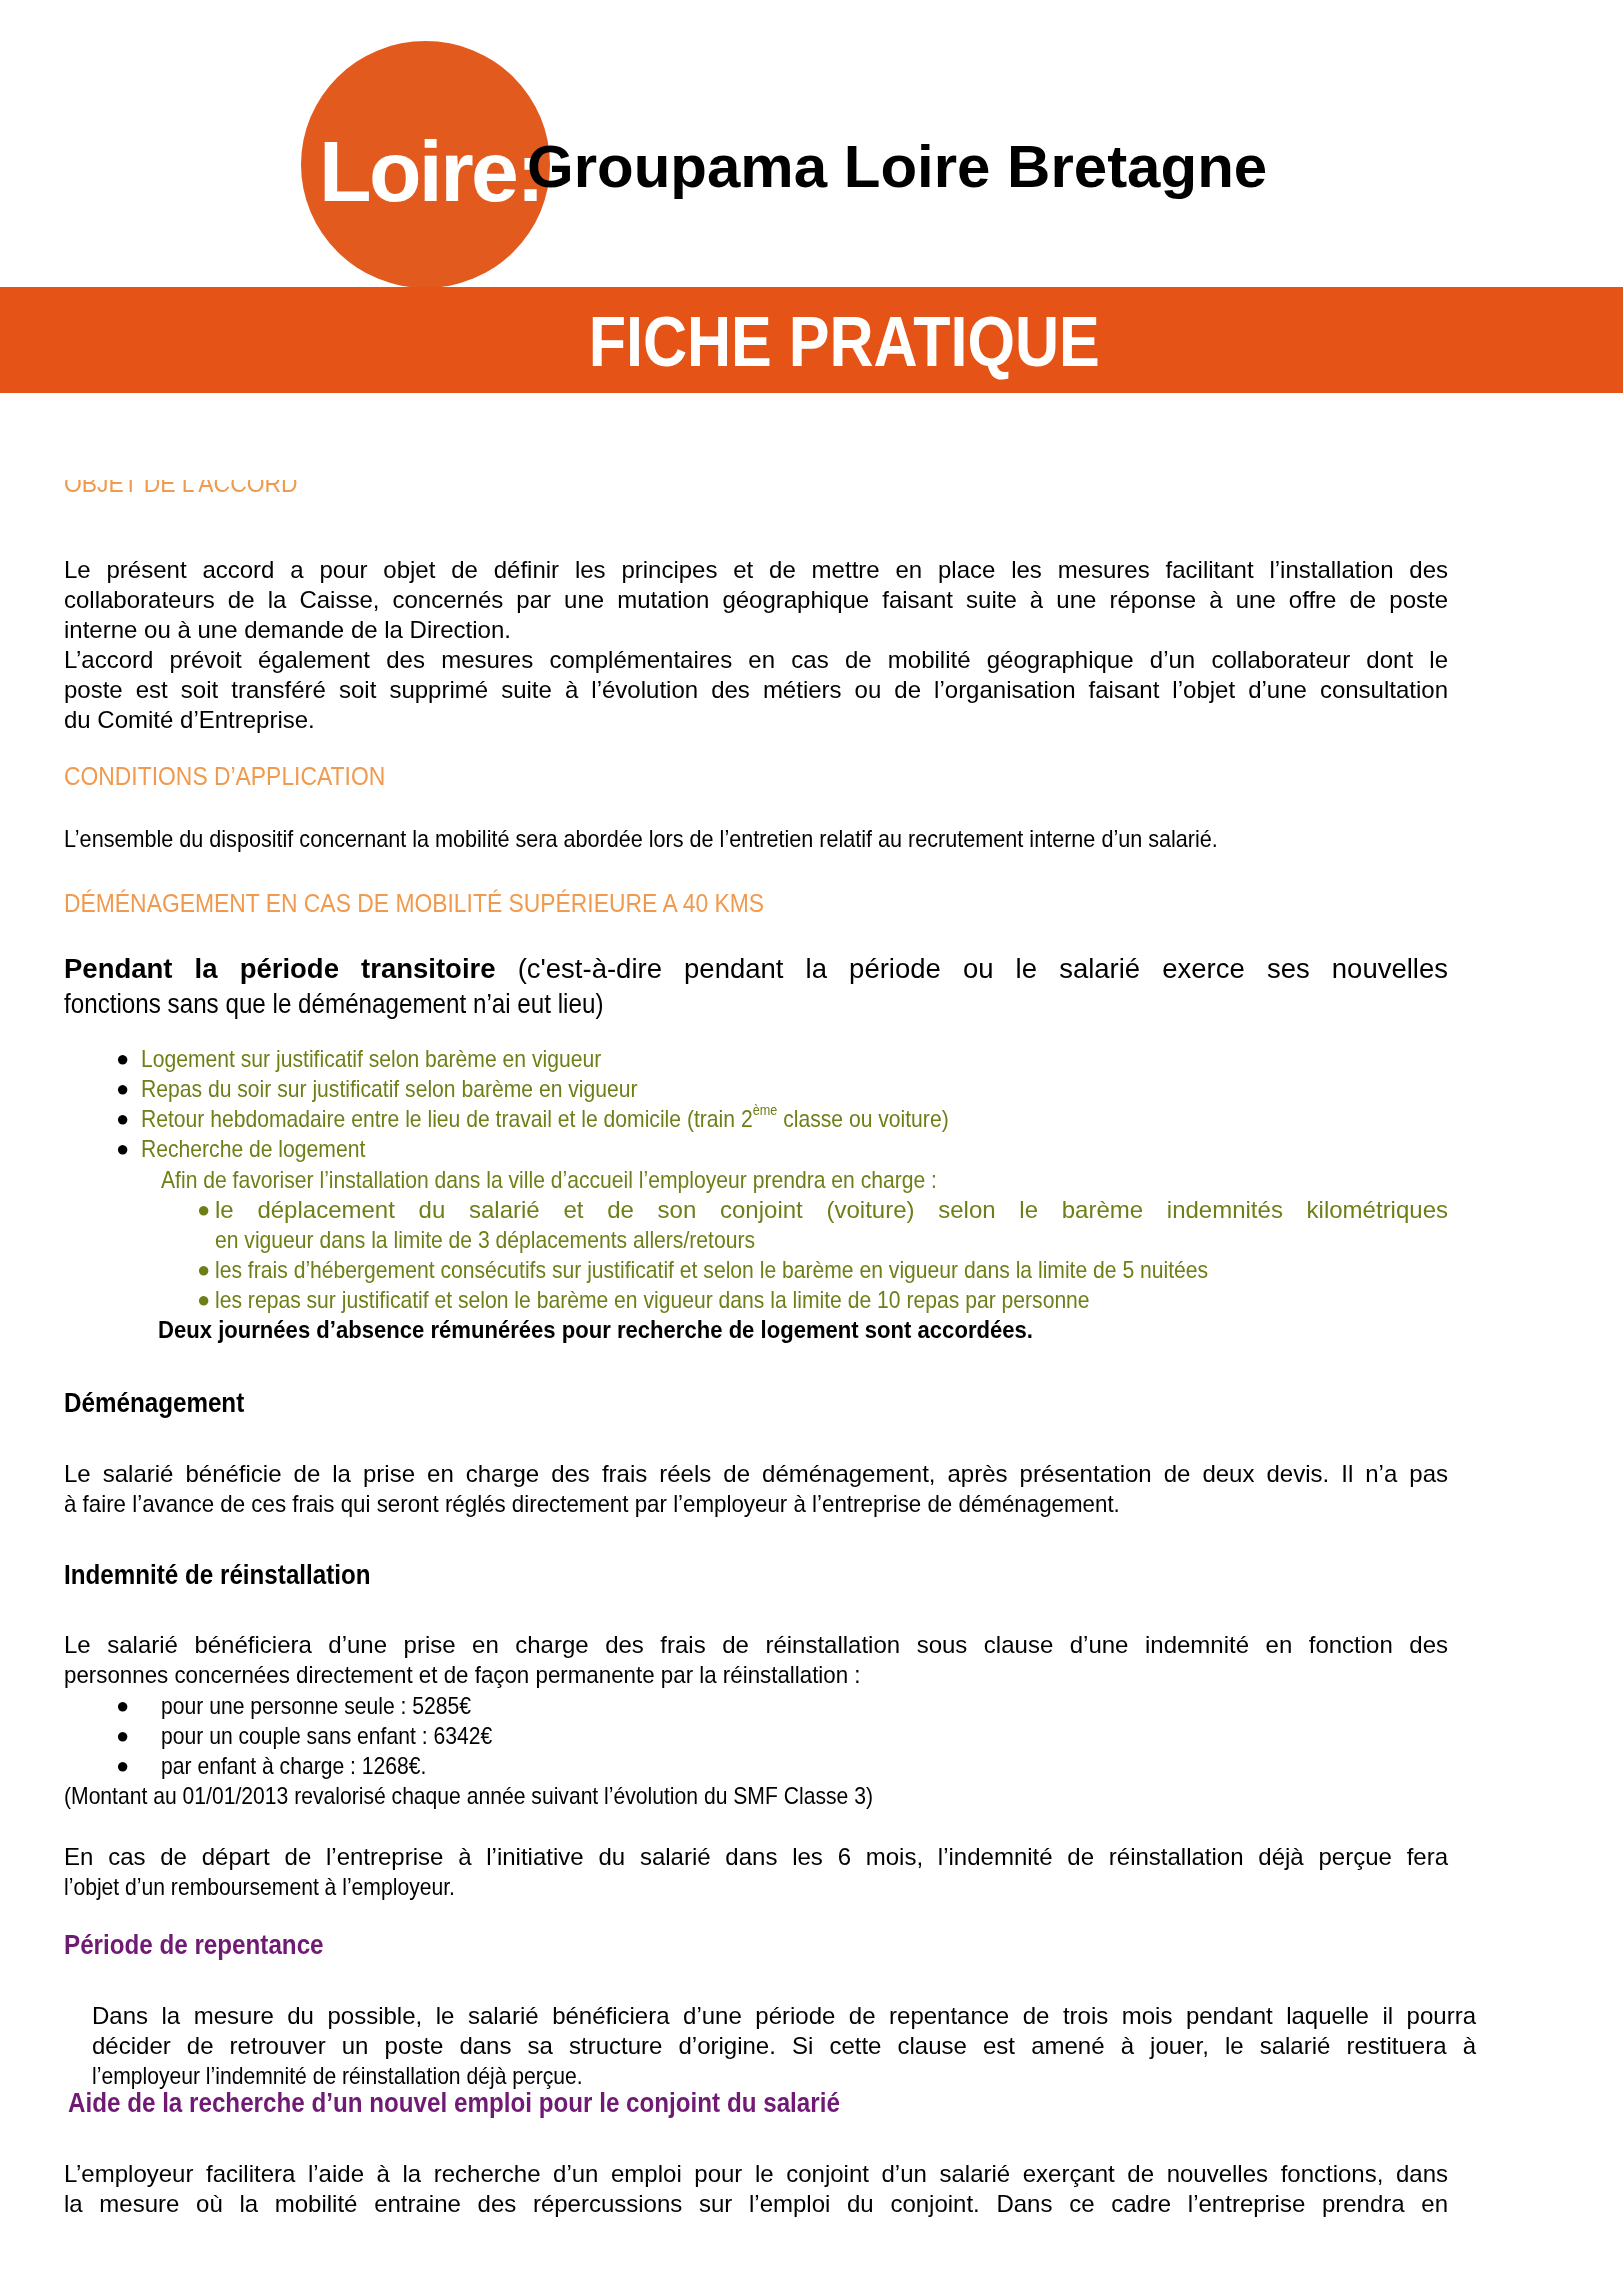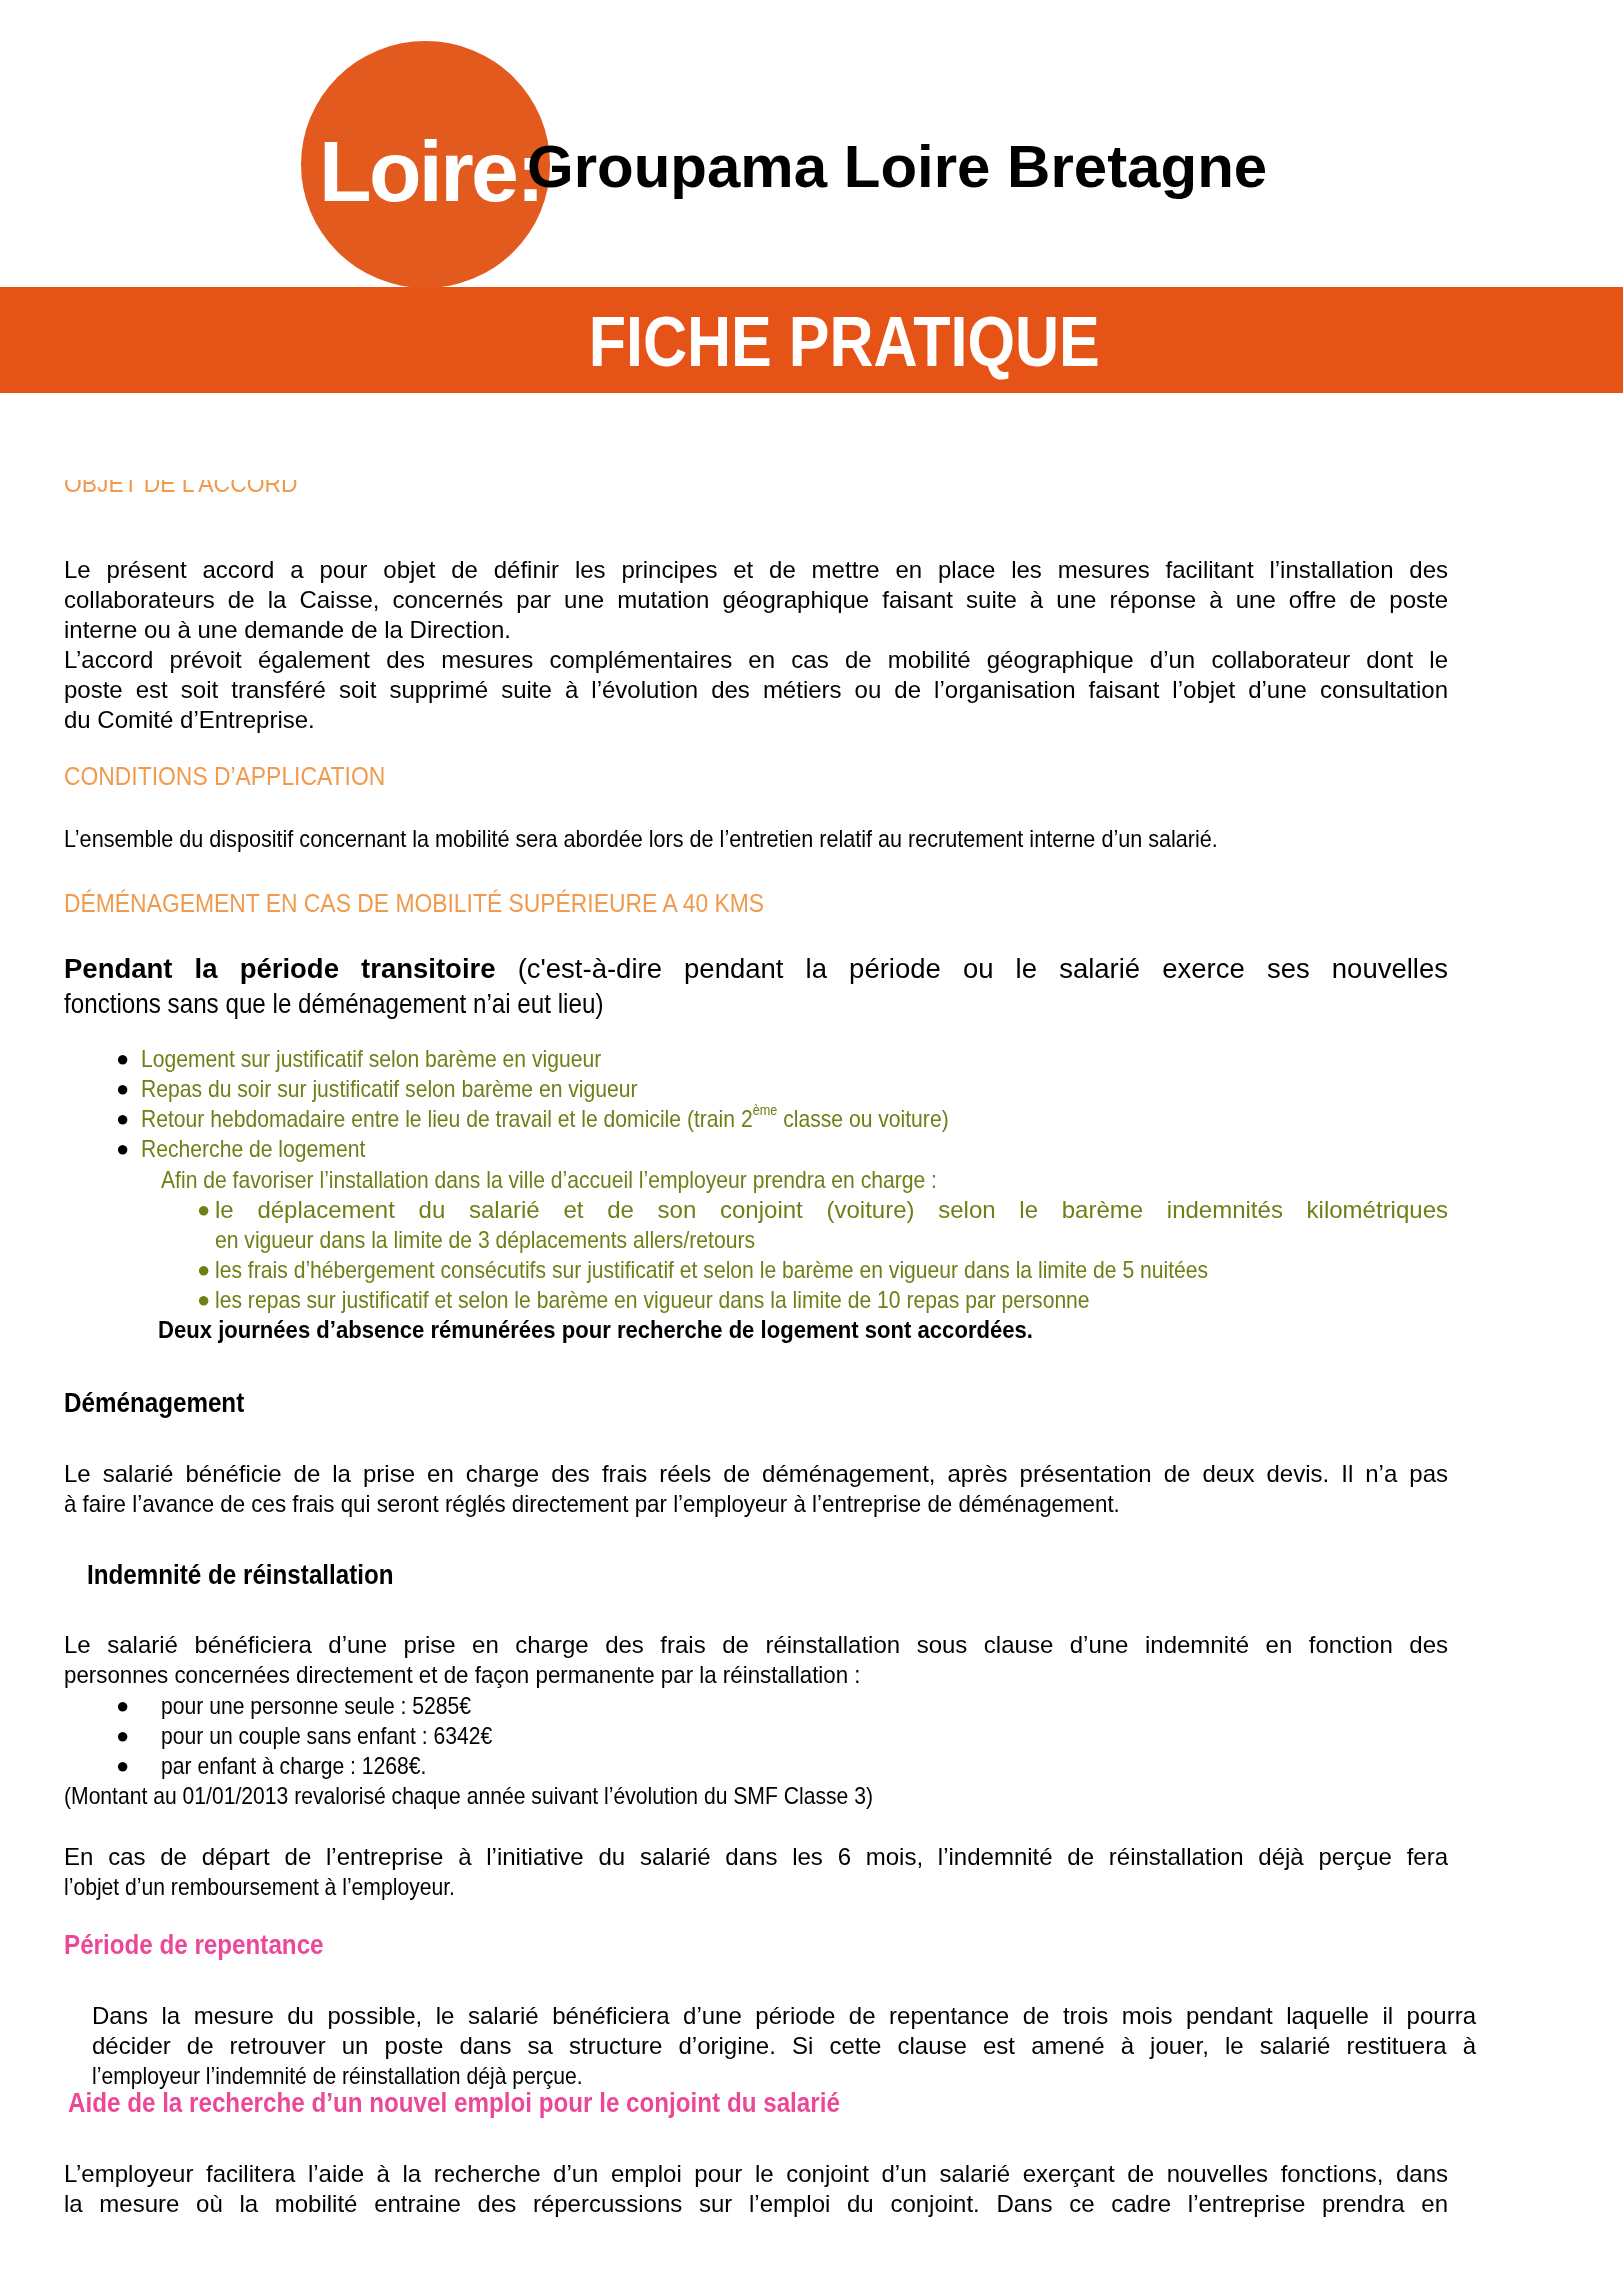--- a/index.html
+++ b/index.html
@@ -20,21 +20,21 @@
 
   
   .content { position: absolute; left: 64px; top: 484px; width: 1384px; }
   .line { position: absolute; left: 0; width: 1384px; font-size: 24px; line-height: 30px;
           white-space: nowrap; }
   .narrow { display: inline-block; transform: scaleX(0.88); transform-origin: 0 0; white-space: nowrap; }
   .just { text-align: justify; text-align-last: justify; }
 
   .h-orange { color: #ef9a4e; font-size: 26px; }
   .h-black { color: #000; font-weight: bold; font-size: 27.5px; }
-  .h-green { color: #ec4899; font-weight: bold; font-size: 27.5px; }
+  .h-green { color: #701a75; font-weight: bold; font-size: 27.5px; }
   .green { color: #6e7f17; }
   .bold { font-weight: bold; }
   .bullet { position: absolute; font-size: 22px; }
   sup { font-size: 14.4px; vertical-align: 0; position: relative; top: -11.8px; }
 
   .para { position: absolute; left: 0; width: 1384px; font-size: 24px; line-height: 30px; }
   .para span.l { display: block; height: 30px; white-space: nowrap; }
 </style>
 </head>
 <body>
@@ -124,21 +124,21 @@
   </div>
 
   <div class="line h-black" style="top:904px;">
     <span class="narrow">Déménagement</span>
   </div>
   <div class="para" style="top:975px;">
     <span class="l just">Le salarié bénéficie de la prise en charge des frais réels de déménagement, après présentation de deux devis. Il n’a pas</span>
     <span class="l"><span class="narrow" style="transform:scaleX(0.93);">à faire l’avance de ces frais qui seront réglés directement par l’employeur à l’entreprise de déménagement.</span></span>
   </div>
 
-  <div class="line h-black" style="top:1076px;margin-left:23px;">
+  <div class="line h-black" style="top:1076px;">
     <span class="narrow">Indemnité de réinstallation</span>
   </div>
   <div class="para" style="top:1146px;">
     <span class="l just">Le salarié bénéficiera d’une prise en charge des frais de réinstallation sous clause d’une indemnité en fonction des</span>
     <span class="l"><span class="narrow" style="transform:scaleX(0.93);">personnes concernées directement et de façon permanente par la réinstallation :</span></span>
   </div>
 
   <div>
     <div class="line" style="top:1207px;">
       <span class="bullet" style="left:52px;">●</span>

